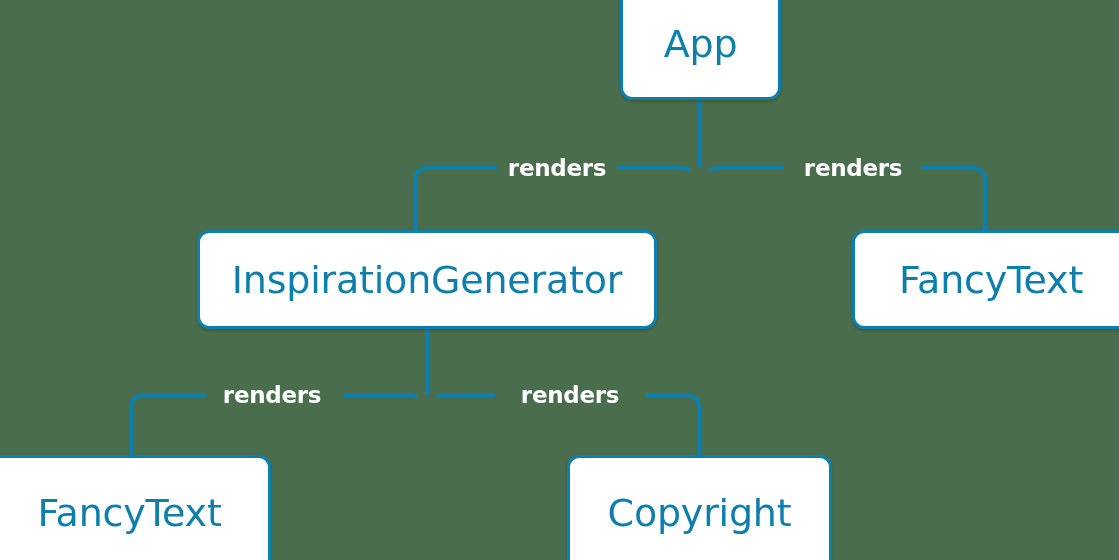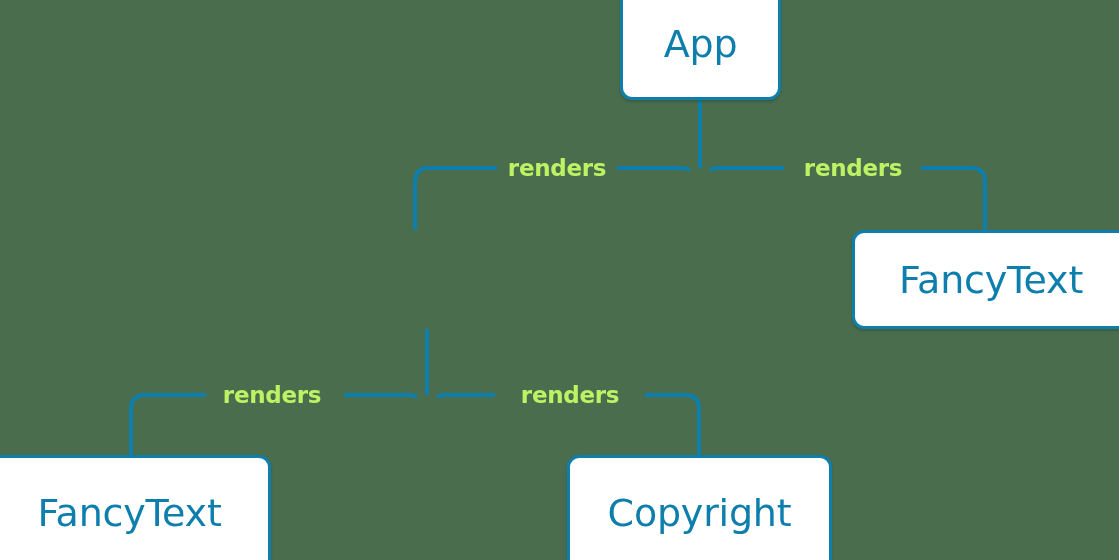--- a/index.html
+++ b/index.html
@@ -40,21 +40,21 @@
     white-space: nowrap;
     box-shadow: 0 2px 3px rgba(0,0,0,0.18);
     z-index: 2;
   }
   .node-label {
     line-height: 1;
     padding: 0 4px;
   }
   .edge-label {
     position: absolute;
-    color: #bef264;
+    color: #ffffff;
     font-family: "DejaVu Sans", sans-serif;
     font-size: 23px;
     font-weight: 700;
     letter-spacing: -0.3px;
     white-space: nowrap;
     transform: translate(-50%, -50%);
     z-index: 3;
     background: transparent;
   }
 </style>
@@ -81,20 +81,23 @@
 
       <path d="M 437 397 Q 441 395 445 395 L 495 395"></path>
       <path d="M 645 395 L 685 395 Q 699 395 699 409 L 699 455"></path>
     </g>
   </svg>
 
   <div class="node" style="left:620px; top:-12px; width:161px; height:112px;">
     <span class="node-label">App</span>
   </div>
 
+  <div class="node" style="left:197px; top:230px; width:460px; height:99px;">
+    <span class="node-label">InspirationGenerator</span>
+  </div>
 
   <div class="node" style="left:852px; top:230px; width:278px; height:99px;">
     <span class="node-label">FancyText</span>
   </div>
 
   <div class="node" style="left:-12px; top:455px; width:283px; height:116px;">
     <span class="node-label">FancyText</span>
   </div>
 
   <div class="node" style="left:567px; top:455px; width:265px; height:116px;">

